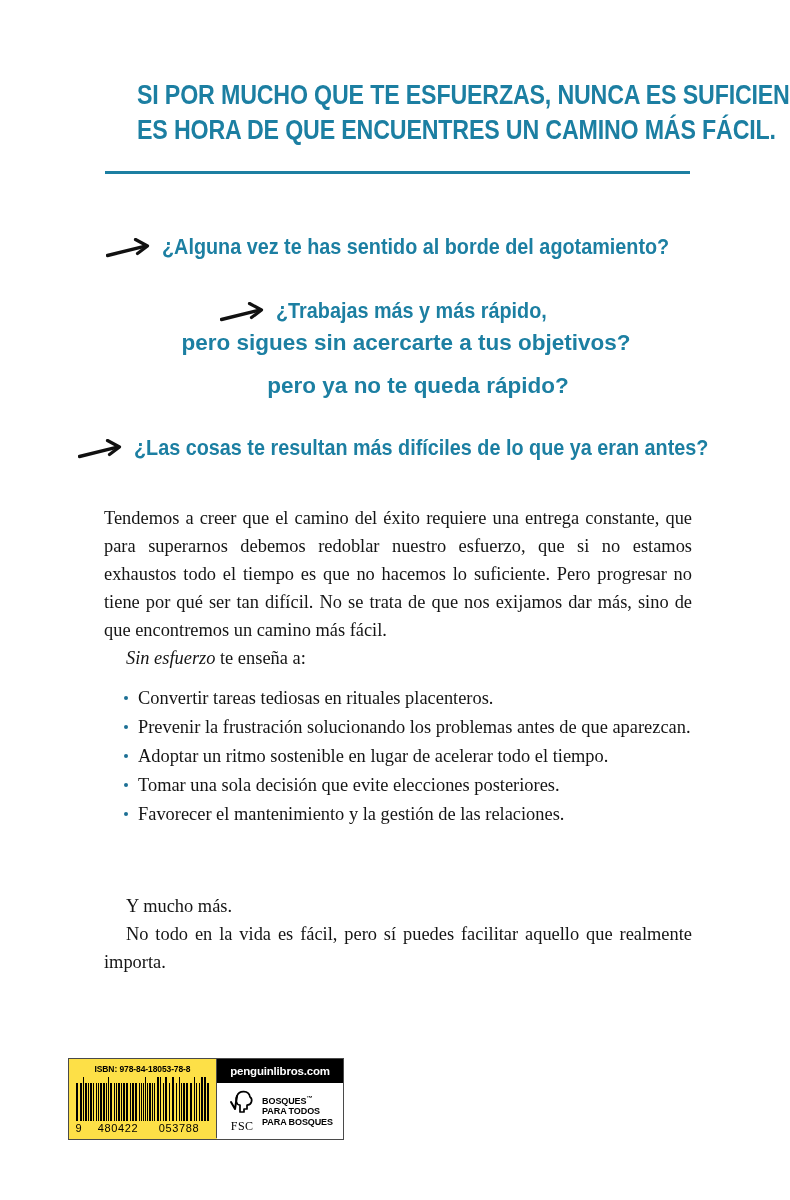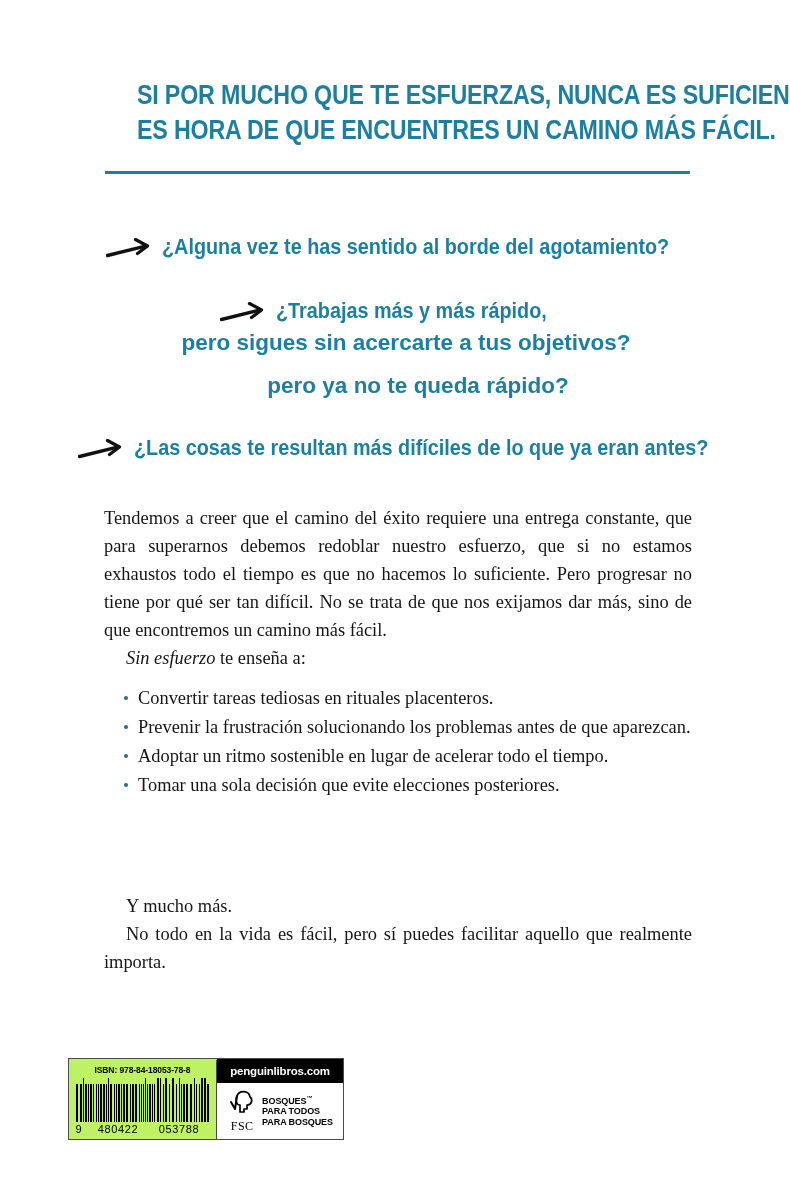--- a/index.html
+++ b/index.html
@@ -148,23 +148,23 @@
     text-align: justify;
   }
   .closing p { margin: 0; text-indent: 22px; }
 
   
   .footer {
     position: absolute;
     left: 68px;
     top: 1058px;
     display: flex;
-    align-items: center;
+    align-items: flex-start;
     border: 1px solid #4a4a4a;
-    background: #bef264;
+    background: #fde047;
   }
   .isbn-box {
     width: 148px;
     padding: 5px 6px 4px 6px;
     border-right: 1px solid #4a4a4a;
     box-sizing: border-box;
     display: flex;
     flex-direction: column;
     align-items: center;
     justify-content: flex-start;
@@ -312,20 +312,21 @@
   <div class="body-copy">
     <p>Tendemos a creer que el camino del éxito requiere una entrega constante, que para superarnos debemos redoblar nuestro esfuerzo, que si no estamos exhaustos todo el tiempo es que no hacemos lo suficiente. Pero progresar no tiene por qué ser tan difícil. No se trata de que nos exijamos dar más, sino de que encontremos un camino más fácil.</p>
     <p class="indented"><em>Sin esfuerzo</em><span> te enseña a:</span></p>
   </div>
 
   <div class="bullets">
     <div class="bullet-item"><span class="dot"></span><span>Convertir tareas tediosas en rituales placenteros.</span></div>
     <div class="bullet-item"><span class="dot"></span><span>Prevenir la frustración solucionando los problemas antes de que aparezcan.</span></div>
     <div class="bullet-item"><span class="dot"></span><span>Adoptar un ritmo sostenible en lugar de acelerar todo el tiempo.</span></div>
     <div class="bullet-item"><span class="dot"></span><span>Tomar una sola decisión que evite elecciones posteriores.</span></div>
+    <div class="bullet-item"><span class="dot"></span><span>Favorecer el mantenimiento y la gestión de las relaciones.</span></div>
   </div>
 
   <div class="closing">
     <p>Y mucho más.</p>
     <p>No todo en la vida es fácil, pero sí puedes facilitar aquello que realmente importa.</p>
   </div>
 
   <div class="footer">
 
     <div class="isbn-box">

